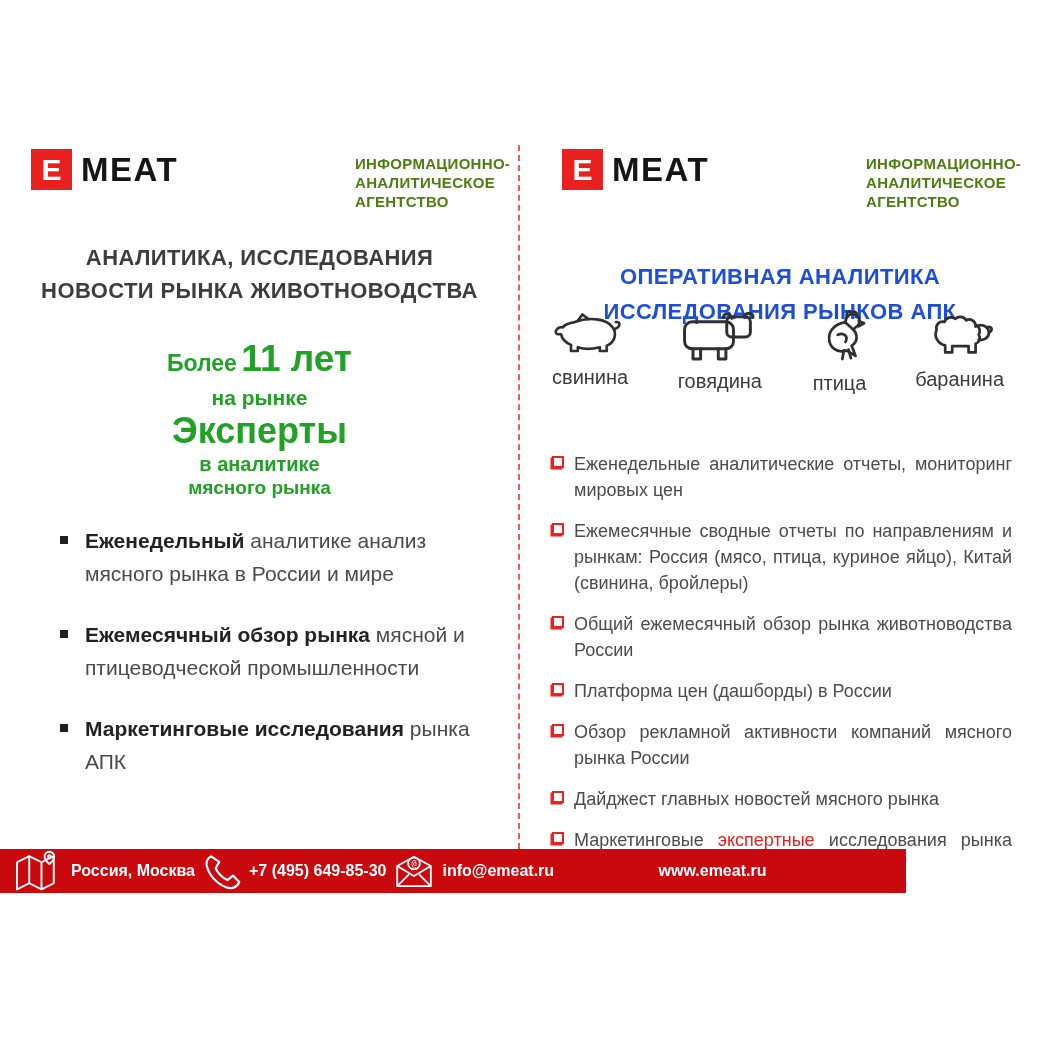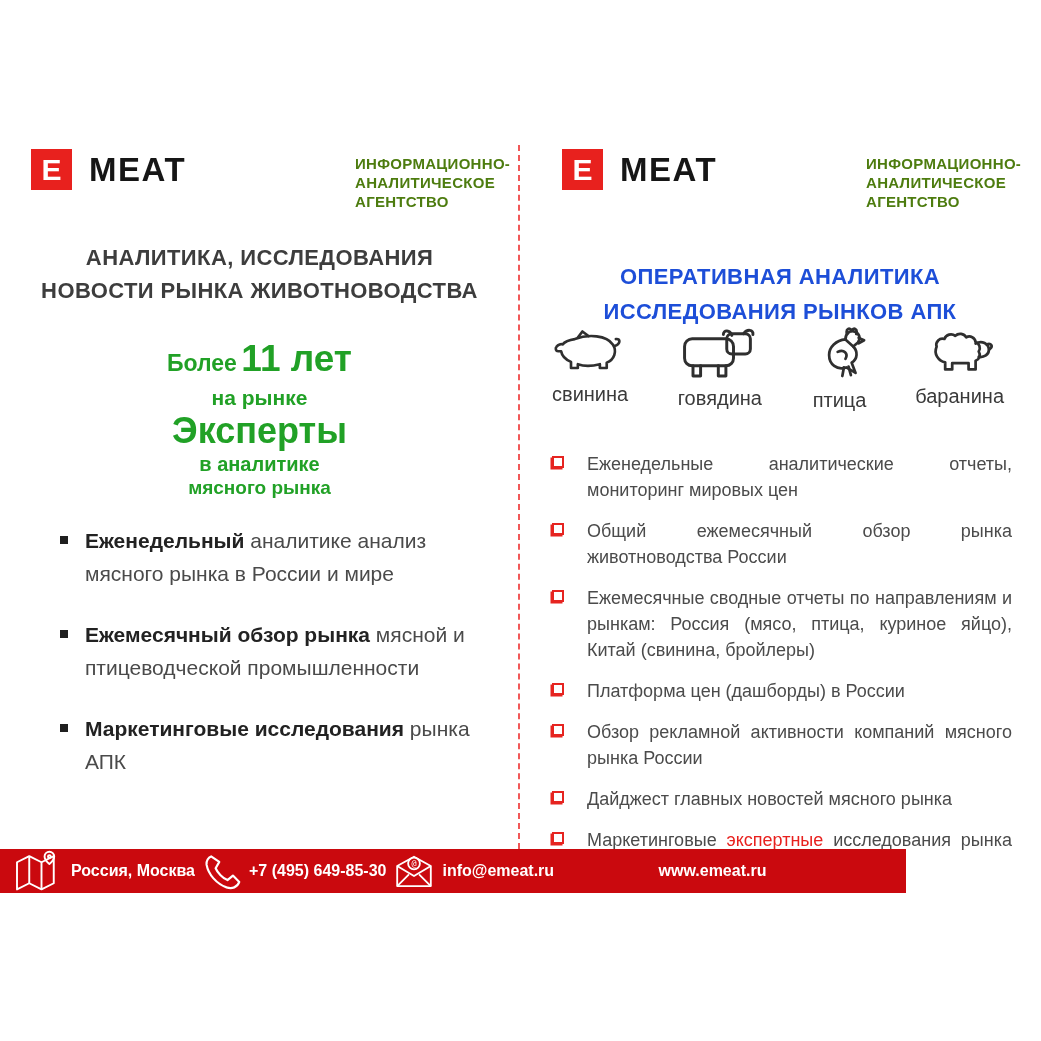--- a/index.html
+++ b/index.html
@@ -12,21 +12,21 @@
   
   .divider { position:absolute; left:518px; top:145px; height:704px; width:0; border-left:2px dashed #ef3b3b; opacity:.85; }
   .divider-footer { position:absolute; left:518px; top:849px; height:44px; width:0; border-left:2px dashed #9c070b; }
 
   
   .logo-row { position:absolute; display:flex; align-items:center; gap:9px; }
   .logo-left { left:31px; top:149px; }
   .logo-right { left:562px; top:149px; }
   .logo-e { width:41px; height:41px; background:#e8211e; color:#fff; font-weight:800; font-size:30px;
             display:flex; align-items:center; justify-content:center; }
-  .logo-meat { font-size:33px; font-weight:800; letter-spacing:1.5px; color:#161616;margin-left:8px; }
+  .logo-meat { font-size:33px; font-weight:800; letter-spacing:1.5px; color:#161616; }
 
   
   .agency { position:absolute; width:170px; color:#4d7c0f; font-weight:700; font-size:15px; line-height:19px; letter-spacing:.3px; }
   .agency-left { left:355px; top:154px; }
   .agency-right { left:866px; top:154px; }
 
   
   .left-title { position:absolute; left:0; top:241px; width:519px; text-align:center;
                 font-size:22px; font-weight:800; color:#3d3d3d; line-height:33px; letter-spacing:.4px; }
   .green-block { position:absolute; left:0; top:340px; width:519px; text-align:center; color:#21a126; font-weight:800; }
@@ -39,27 +39,27 @@
   .gl5 { font-size:19px; line-height:24px; }
 
   .left-bullets { position:absolute; left:60px; top:524px; width:412px; list-style:none; }
   .left-bullets li { display:flex; gap:17px; margin-bottom:28px; font-size:21px; line-height:33px; color:#4a4a4a; }
   .sq-marker { flex:0 0 auto; width:8px; height:8px; background:#1f1f1f; margin-top:12px; }
   .lb-bold { font-weight:800; color:#222222; }
 
   
   .right-title { position:absolute; left:519px; top:259px; width:522px; text-align:center;
                  font-size:22px; font-weight:800; color:#1d4ed8; line-height:35px; letter-spacing:.4px; }
-  .animals { position:absolute; left:552px; top:327px; width:452px; display:flex; justify-content:space-between; }
+  .animals { position:absolute; left:552px; top:310px; width:452px; display:flex; justify-content:space-between; }
   .animal { display:flex; flex-direction:column; align-items:center; gap:6px; }
   .animal svg { display:block; }
   .animal-label { font-size:20px; color:#3a3a3a; }
 
   .right-bullets { position:absolute; left:552px; top:451px; width:460px; list-style:none; }
-  .right-bullets li { display:flex; gap:23px; margin-bottom:15px; font-size:18px; line-height:26px; color:#4b4b4b; }
+  .right-bullets li { display:flex; gap:10px; margin-bottom:15px; font-size:18px; line-height:26px; color:#4b4b4b; }
   .right-bullets .txt { text-align:justify; flex:1; }
   .chk { flex:0 0 auto; width:12px; height:12px; border:2.5px solid #e62420; box-shadow:-1.5px 1.5px 0 0 #e62420; margin-top:5px; }
   .red-word { color:#e8211e; }
 
   
   .footer { position:absolute; left:0; top:849px; width:906px; height:44px; background:#ca090e; display:flex; color:#fff; }
   .footer-left { width:519px; display:flex; align-items:center; gap:7px; padding-left:12px; }
   .footer-left .ftxt { font-size:16px; font-weight:800; white-space:nowrap; }
   .footer-right { flex:1; display:flex; align-items:center; justify-content:center; }
   .footer-right .ftxt { font-size:16px; font-weight:800; }
@@ -162,25 +162,25 @@
     </div>
   </div>
 
   <ul class="right-bullets">
     <li>
       <span class="chk"></span>
       <span class="txt"><span>Еженедельные аналитические отчеты, мониторинг мировых цен</span><span class="red-word"></span><span></span></span>
     </li>
     <li>
       <span class="chk"></span>
+      <span class="txt"><span>Ежемесячные сводные отчеты по направлениям и рынкам: Россия (мясо, птица, куриное яйцо), Китай (свинина, бройлеры)</span><span class="red-word"></span><span></span></span>
+    </li>
+    <li>
+      <span class="chk"></span>
       <span class="txt"><span>Общий ежемесячный обзор рынка животноводства России</span><span class="red-word"></span><span></span></span>
-    </li>
-    <li>
-      <span class="chk"></span>
-      <span class="txt"><span>Ежемесячные сводные отчеты по направлениям и рынкам: Россия (мясо, птица, куриное яйцо), Китай (свинина, бройлеры)</span><span class="red-word"></span><span></span></span>
     </li>
     <li>
       <span class="chk"></span>
       <span class="txt"><span>Платформа цен (дашборды) в России</span><span class="red-word"></span><span></span></span>
     </li>
     <li>
       <span class="chk"></span>
       <span class="txt"><span>Обзор рекламной активности компаний мясного рынка России</span><span class="red-word"></span><span></span></span>
     </li>
     <li>

